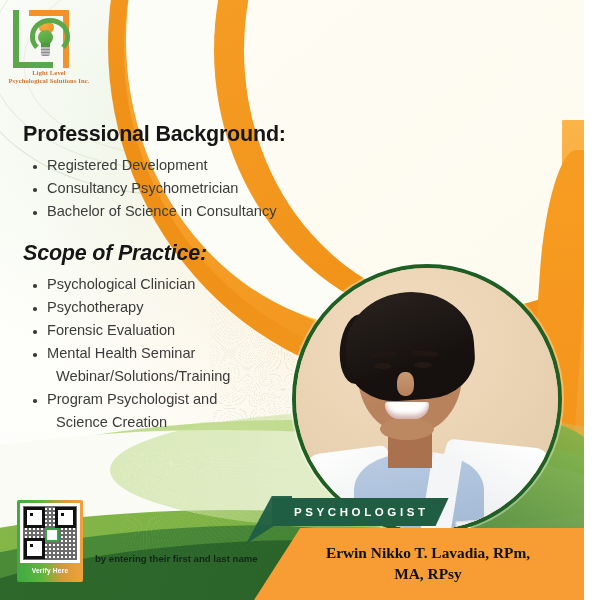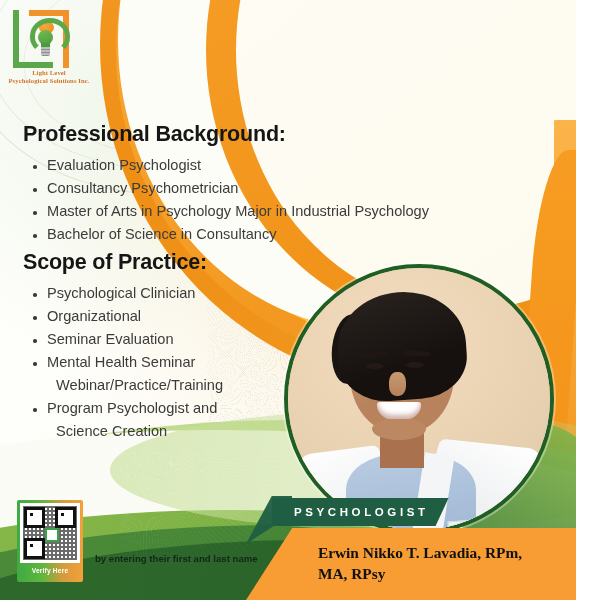--- a/index.html
+++ b/index.html
@@ -4,24 +4,23 @@
 <style>
   html,body{margin:0;padding:0;}
   body{
     width:600px;height:600px;
     font-family:"Liberation Sans", sans-serif;
     background:#ffffff;
     overflow:hidden;
   }
   .card{
     position:relative;
-    width:532px;height:600px;
+    width:584px;height:600px;
     overflow:hidden;
     background:#fdfdfa;
-    padding-left:44px;
   }
 
   
   .bg-base{
     position:absolute;inset:0;
     background:
       radial-gradient(120% 80% at 78% 46%, rgba(245,196,120,.50) 0%, rgba(250,225,180,.22) 32%, rgba(255,255,255,0) 60%),
       radial-gradient(90% 70% at 30% 18%, rgba(226,238,214,.55) 0%, rgba(255,255,255,0) 62%),
       linear-gradient(#ffffff,#fdfdf8);
   }
@@ -162,21 +161,21 @@
     font-family:"Liberation Serif", serif;font-weight:bold;
     font-size:6.6px;color:#d3732a;letter-spacing:.1px;line-height:1.15;
   }
 
   
   .content{position:absolute;left:20px;top:122px;width:480px;z-index:6;}
   .sec-title{
     font-size:21.5px;font-weight:bold;color:#161616;
     letter-spacing:-.2px;margin:0 0 7px 3px;
   }
-  .sec-title.second{margin-top:4px;}
+  .sec-title.second{margin-top:18px;font-style:italic;}
   ul.bullets{list-style:none;margin:0;padding:0;}
   ul.bullets li{
     position:relative;
     font-size:14.6px;color:#3b3b3b;
     line-height:1.58;padding-left:27px;
   }
   ul.bullets li::before{
     content:"";position:absolute;left:13px;top:11px;
     width:3.6px;height:3.6px;border-radius:50%;background:#3b3b3b;
   }
@@ -282,21 +281,21 @@
   }
 
   
   .nameplate{
     position:absolute;right:0;bottom:0;width:330px;height:72px;z-index:9;
     background:#f79d33;
     clip-path:polygon(14% 0,100% 0,100% 100%,0 100%);
     display:flex;align-items:center;justify-content:center;
   }
   .name-text{
-    color:#111111;
+    text-align:center;color:#111111;
     font-family:"Liberation Serif", serif;font-weight:bold;
     font-size:15.4px;line-height:1.35;padding-left:18px;
   }
 
   
   .qr-card{
     position:absolute;left:17px;bottom:18px;width:66px;height:82px;z-index:9;
     background:linear-gradient(90deg,#3faa42 0%,#5fb63f 38%,#d79a3c 70%,#f2a13a 100%);
     border-radius:2px;
     padding:3px;
@@ -377,34 +376,33 @@
       </div>
     </div>
     <div class="logo-t1">Light Level</div>
     <div class="logo-t2">Psychological Solutions Inc.</div>
   </div>
 
   <div class="content">
 
     <h2 class="sec-title">Professional Background:</h2>
     <ul class="bullets">
-      <li>Evaluation Psychologist</li>
+      <li>Registered Development</li>
       <li>Consultancy Psychometrician</li>
-      <li>Master of Arts in Psychology Major in Industrial Psychology</li>
       <li>Bachelor of Science in Consultancy</li>
     </ul>
 
     <h2 class="sec-title second">Scope of Practice:</h2>
     <ul class="bullets">
       <li>Psychological Clinician</li>
-      <li>Organizational</li>
-      <li>Seminar Evaluation</li>
+      <li>Psychotherapy</li>
+      <li>Forensic Evaluation</li>
       <li>
         <span>Mental Health Seminar</span>
-        <span class="cont">Webinar/Practice/Training</span>
+        <span class="cont">Webinar/Solutions/Training</span>
       </li>
       <li>
         <span>Program Psychologist and</span>
         <span class="cont">Science Creation</span>
       </li>
     </ul>
   </div>
 
   <div class="photo-wrap">
     <div class="photo-bg"></div>

